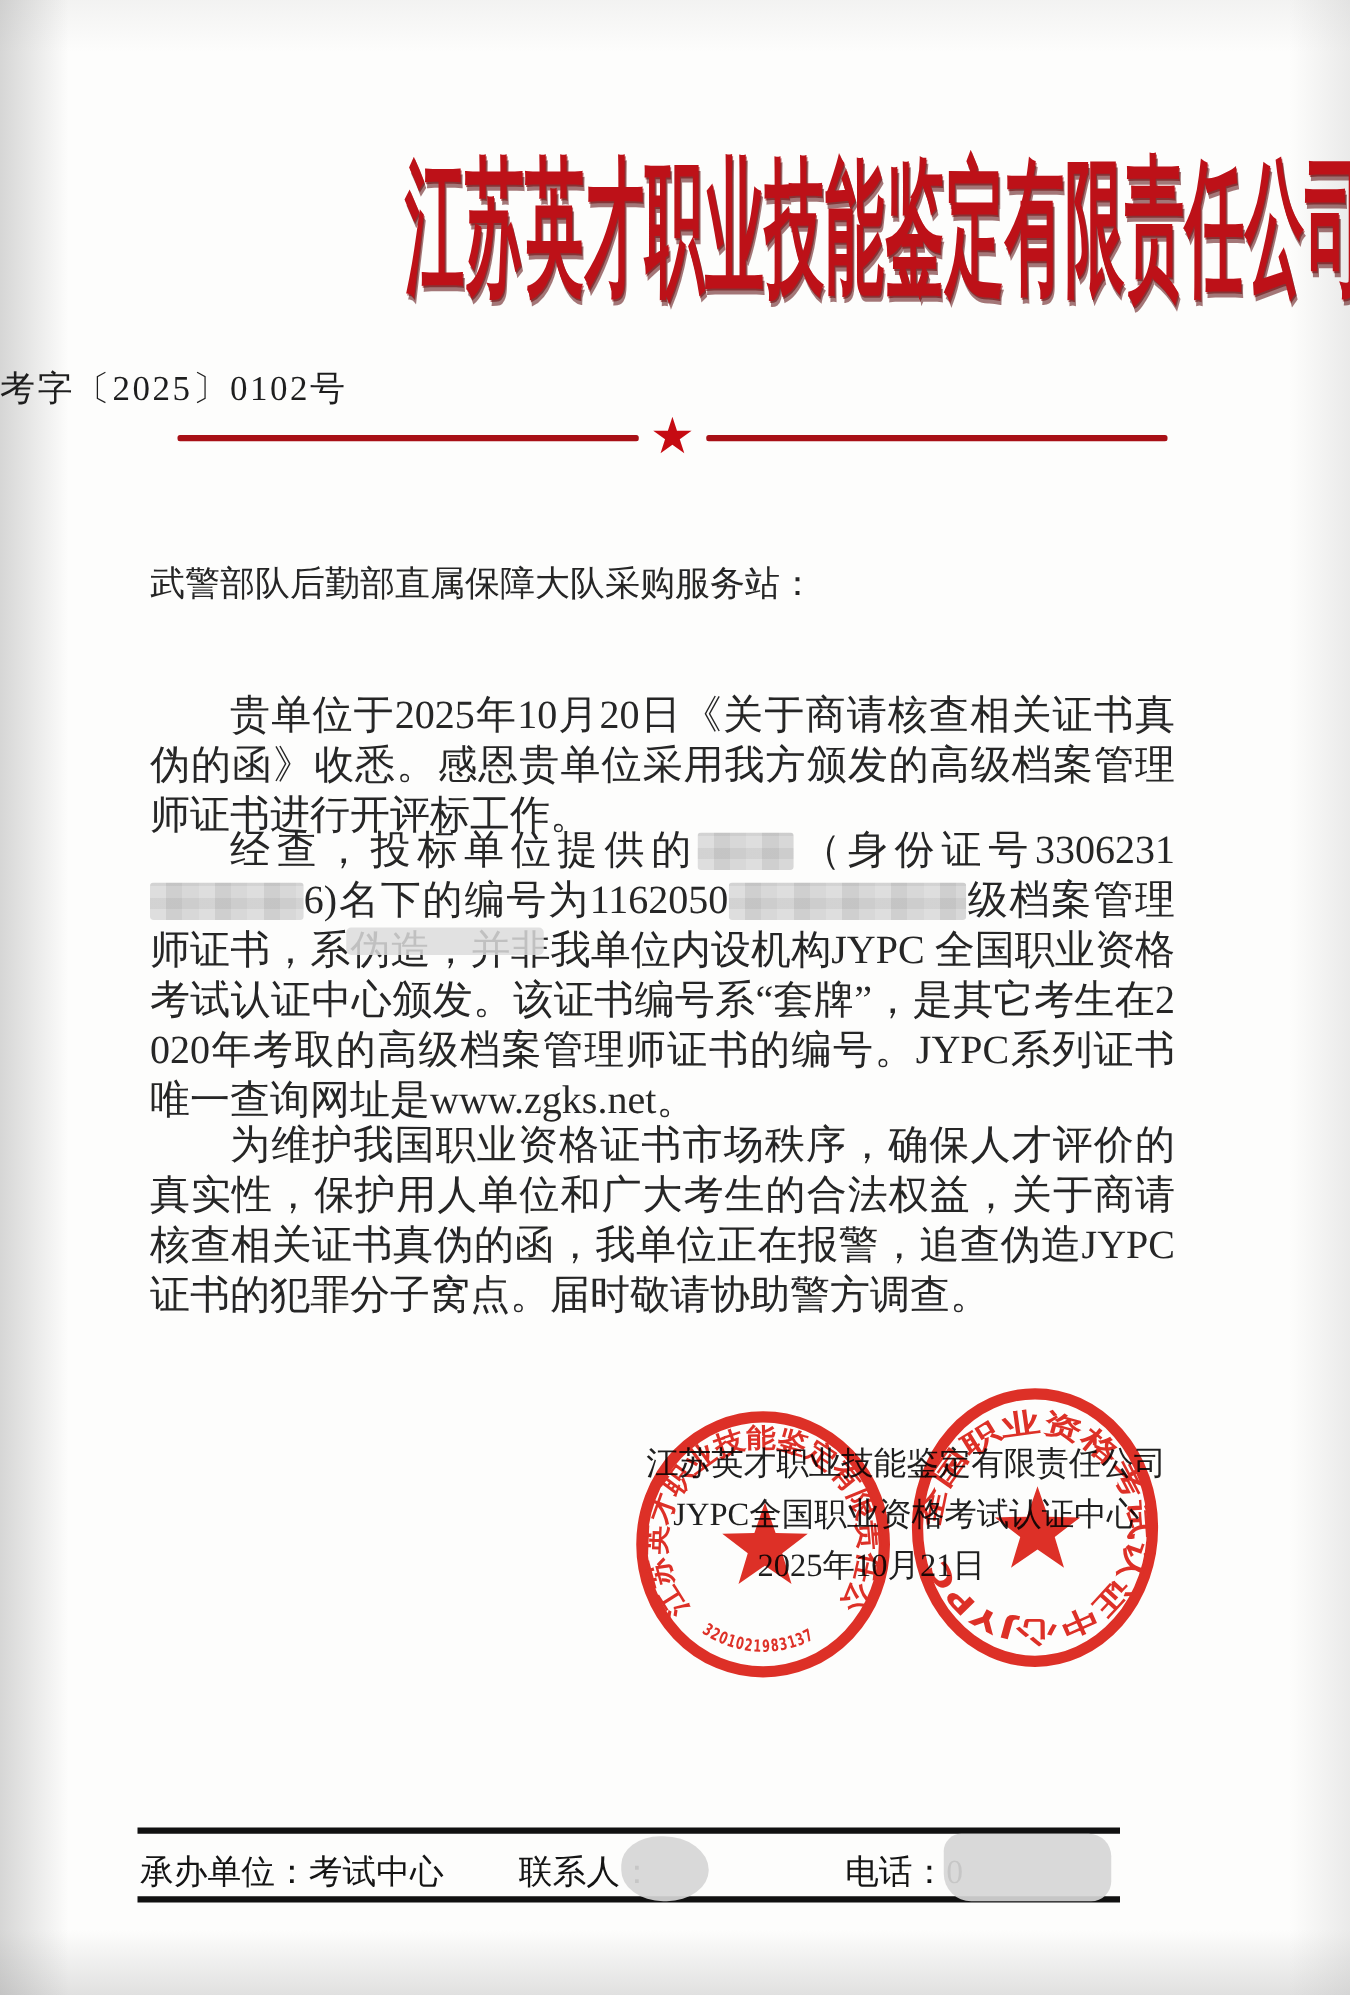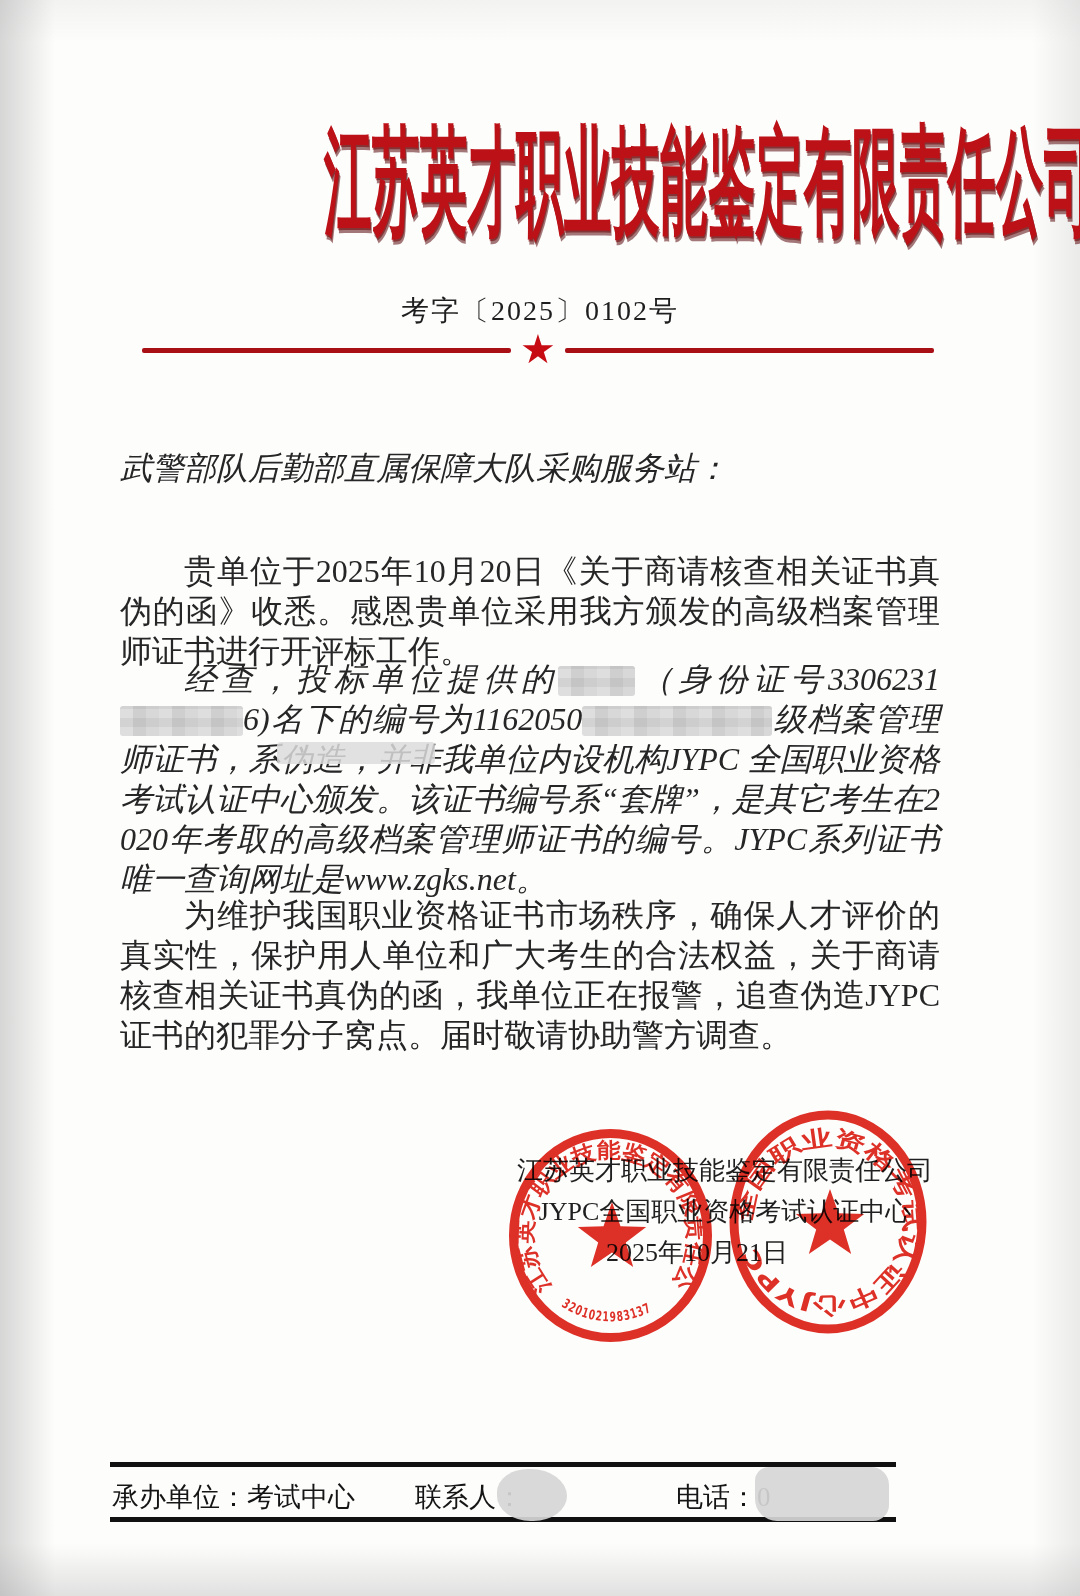--- a/index.html
+++ b/index.html
@@ -22,45 +22,45 @@
     margin:0;text-align:center;
     font-size:118px;line-height:1.1;font-weight:900;
     color:var(--title-red,#bd1118);
     transform:scaleX(.40);transform-origin:50% 50%;
     white-space:nowrap;
     text-shadow:4px 5px 0 rgba(90,8,10,.55), 2px 2px 0 rgba(140,10,12,.6);
     letter-spacing:2px;
   }
   .doc-number{
     position:absolute;top:292px;left:0;width:100%;
-    text-align:center;font-size:28px;letter-spacing:2px;color:#1e1e1e;
+    font-size:28px;letter-spacing:2px;color:#1e1e1e;
   }
   .divider{
     position:absolute;top:336px;left:142px;width:792px;height:28px;
     display:flex;align-items:center;
   }
   .divider .rule{flex:1;height:5px;background:var(--divider-red,#a81016);border-radius:2px;}
   .divider .star{
     flex:0 0 auto;margin:0 9px;font-size:40px;line-height:1;
     color:var(--star-red,#c60b12);
     font-family:"DejaVu Sans",sans-serif;
     transform:translateY(-1px);
   }
   .salutation{
     position:absolute;left:120px;top:448px;width:830px;
-    font-size:32px;line-height:40px;font-style:italic;
+    font-size:28px;line-height:40px;
   }
   .para{
     position:absolute;left:120px;width:820px;
     font-size:32px;line-height:40px;
     text-align:justify;text-indent:2em;margin:0;
     word-break:break-all;
   }
   #p1{top:551px;}
-  #p2{top:659px;font-style:italic;}
+  #p2{top:659px;}
   #p3{top:895px;}
   .redact{
     display:inline-block;height:30px;vertical-align:-6px;
     border-radius:3px;
     background:
       repeating-linear-gradient(90deg,#dedede 0 13px,#cfcfcf 13px 26px,#d8d8d8 26px 39px),
       repeating-linear-gradient(0deg,rgba(255,255,255,.35) 0 9px,rgba(0,0,0,.05) 9px 18px);
     background-blend-mode:multiply;
   }
   .redact-band{

